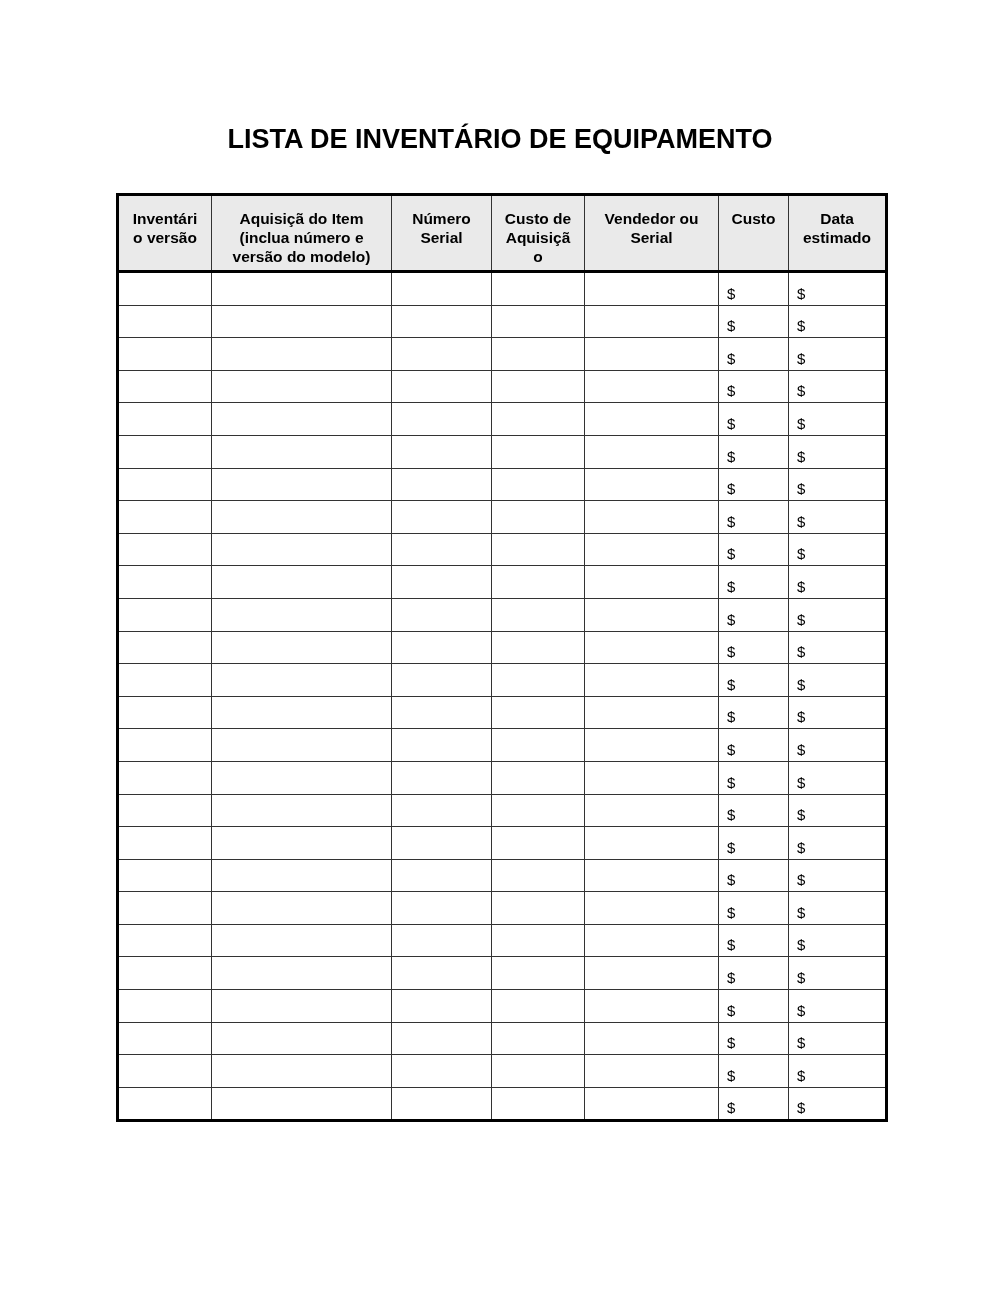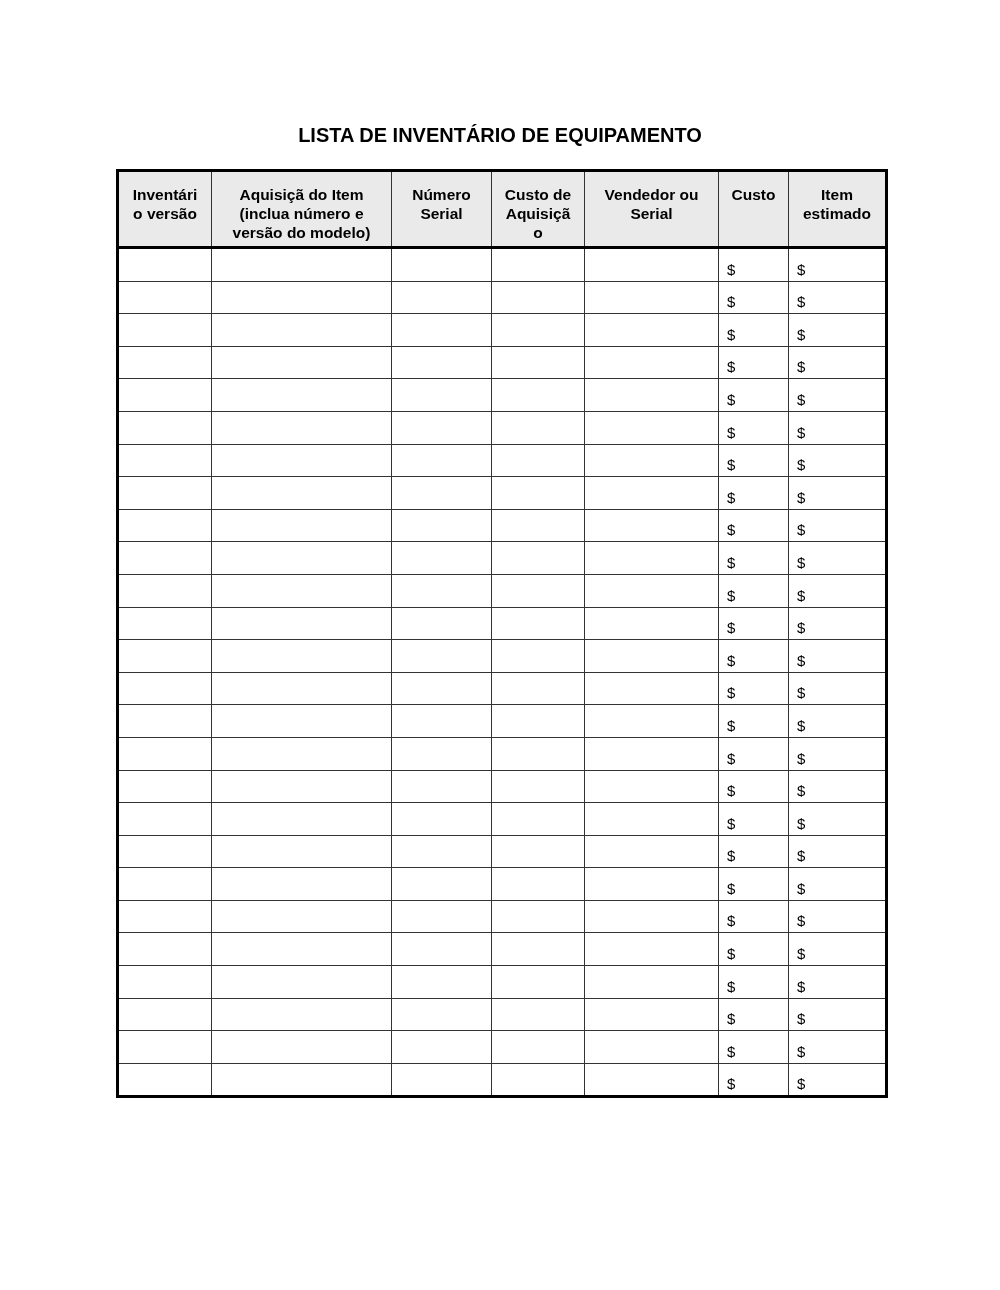--- a/index.html
+++ b/index.html
@@ -1,22 +1,22 @@
 <!DOCTYPE html>
 <html><head>
 <meta charset="utf-8">
 <style>
   html, body { margin: 0; padding: 0; background: #ffffff; }
   body { width: 1000px; height: 1290px; position: relative; font-family: "Liberation Sans", sans-serif; color: #000; }
   .title {
     position: absolute; left: 0; top: 124px; width: 1000px; text-align: center;
-    font-weight: bold; font-size: 20px; letter-spacing: 0px;
+    font-weight: bold; font-size: 27px; letter-spacing: 0px;
   }
   table.inv {
-    position: absolute; left: 116px; top: 169px;
+    position: absolute; left: 116px; top: 193px;
     width: 769px;
     border-collapse: collapse;
     border: 3px solid #000;
     table-layout: fixed;
   }
   table.inv col.c1 { width: 94px; }
   table.inv col.c2 { width: 180px; }
   table.inv col.c3 { width: 100px; }
   table.inv col.c4 { width: 93px; }
   table.inv col.c5 { width: 134px; }
@@ -75,21 +75,21 @@
           <div>o</div>
         </th>
         <th>
           <div>Vendedor ou</div>
           <div>Serial</div>
         </th>
         <th>
           <div>Custo</div>
         </th>
         <th>
-          <div>Item</div>
+          <div>Data</div>
           <div>estimado</div>
         </th>
       </tr>
   </thead>
   <tbody id="tbody">
       <tr>
         <td></td>
         <td></td>
         <td></td>
         <td></td>

